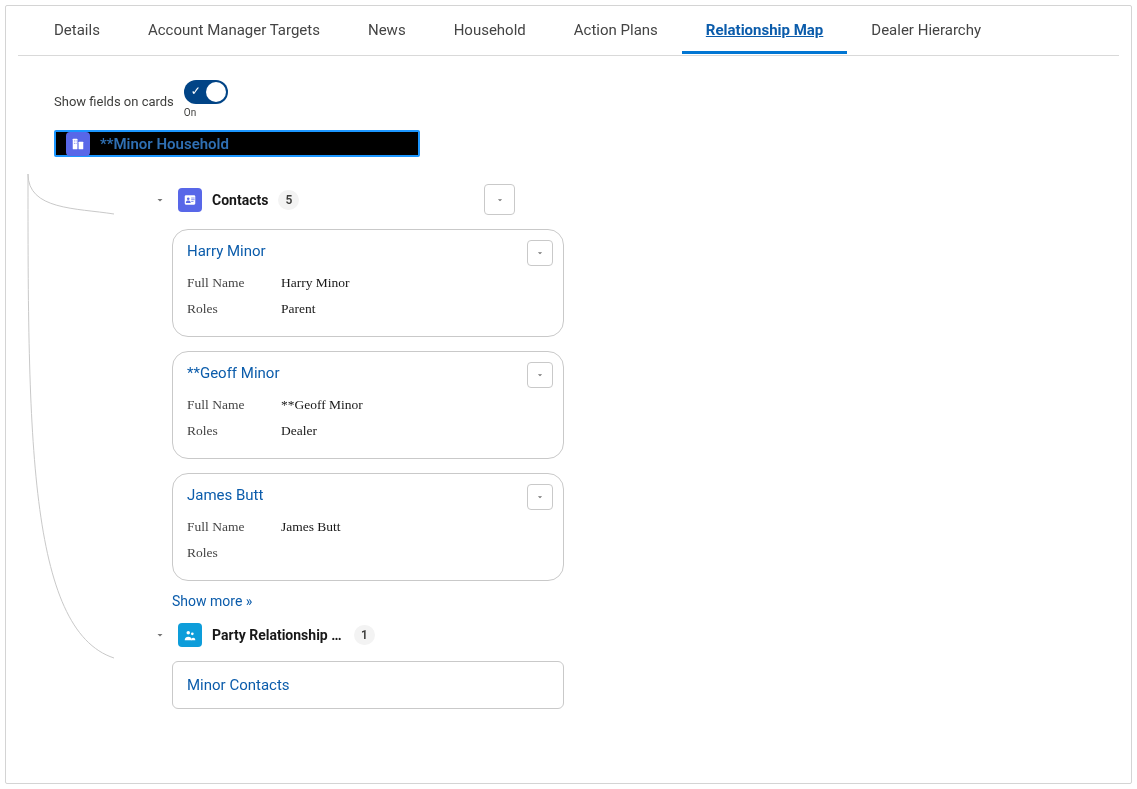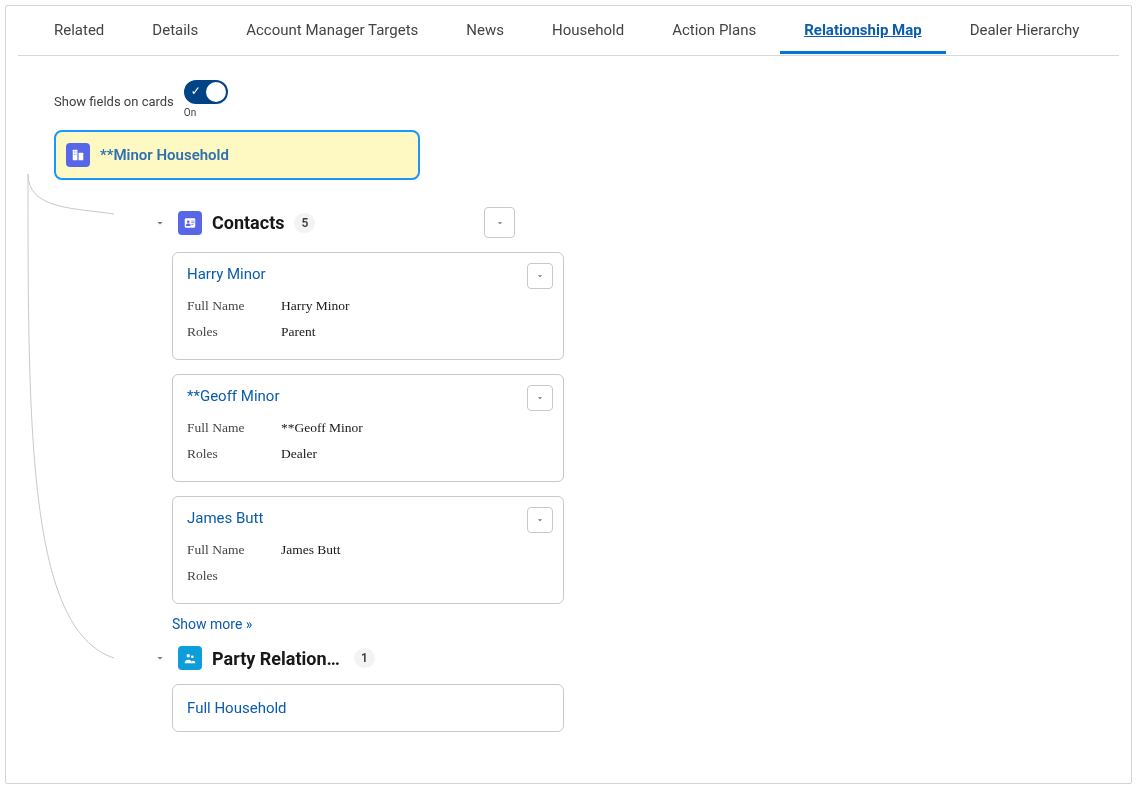--- a/index.html
+++ b/index.html
@@ -93,23 +93,23 @@
     }
     
     .tree-area {
       position: relative;
       padding-left: 48px;
     }
     .root-card {
       display: inline-flex;
       align-items: center;
       border: 2px solid #1b96ff;
-      border-radius: 8px;
-      background: #fef9c3;
-      height: 50px;
+      border-radius: 2px;
+      background: #000000;
+      height: 27px;
       padding: 0 16px 0 10px;
       min-width: 366px;
       cursor: pointer;
     }
     .icon-box {
       width: 24px;
       height: 24px;
       border-radius: 4px;
       display: flex;
       align-items: center;
@@ -152,21 +152,21 @@
       width: 16px;
       height: 16px;
       display: flex;
       align-items: center;
       justify-content: center;
       color: #747474;
       margin-right: 10px;
       cursor: pointer;
     }
     .section-title {
-      font-size: 18px;
+      font-size: 14px;
       font-weight: 700;
       color: #181818;
       margin-right: 10px;
     }
     .count-badge {
       background: #f3f3f3;
       color: #3e3e3c;
       border-radius: 10px;
       min-width: 20px;
       height: 20px;
@@ -197,21 +197,21 @@
       height: 10px;
       fill: #747474;
     }
     
     .cards-col {
       margin-left: 118px;
       width: 392px;
     }
     .card {
       border: 1px solid #c9c9c9;
-      border-radius: 6px;
+      border-radius: 16px;
       background: #fff;
       padding: 12px 12px 14px 14px;
       margin-top: 14px;
       position: relative;
     }
     .card-title {
       color: #0b5cab;
       font-weight: 400;
       font-size: 15px;
       margin-bottom: 10px;
@@ -260,21 +260,20 @@
       overflow: hidden;
       text-overflow: ellipsis;
     }
   </style>
 </head>
 <body>
 
 <div class="panel">
 
   <div class="tabs">
-    <div class="tab">Related</div>
     <div class="tab">Details</div>
     <div class="tab">Account Manager Targets</div>
     <div class="tab">News</div>
     <div class="tab">Household</div>
     <div class="tab">Action Plans</div>
     <div class="tab active">Relationship Map</div>
     <div class="tab">Dealer Hierarchy</div>
   </div>
 
   <div class="toggle-row">
@@ -408,19 +407,19 @@
             <path d="M3 20c0-3 3-5 6-5s6 2 6 5v1H3z"></path>
             <path d="M14 20c0-2 1.5-3.5 3.5-3.5S21 18 21 20v1h-7z"></path>
           </svg>
       </span>
       <span class="section-title truncate">Party Relationship Groups</span>
       <span class="count-badge">1</span>
     </div>
 
     <div class="cards-col">
       <div class="party-card">
-        <div class="card-title">Full Household</div>
+        <div class="card-title">Minor Contacts</div>
       </div>
     </div>
 
   </div>
 
 </div>
 
 </body></html>

